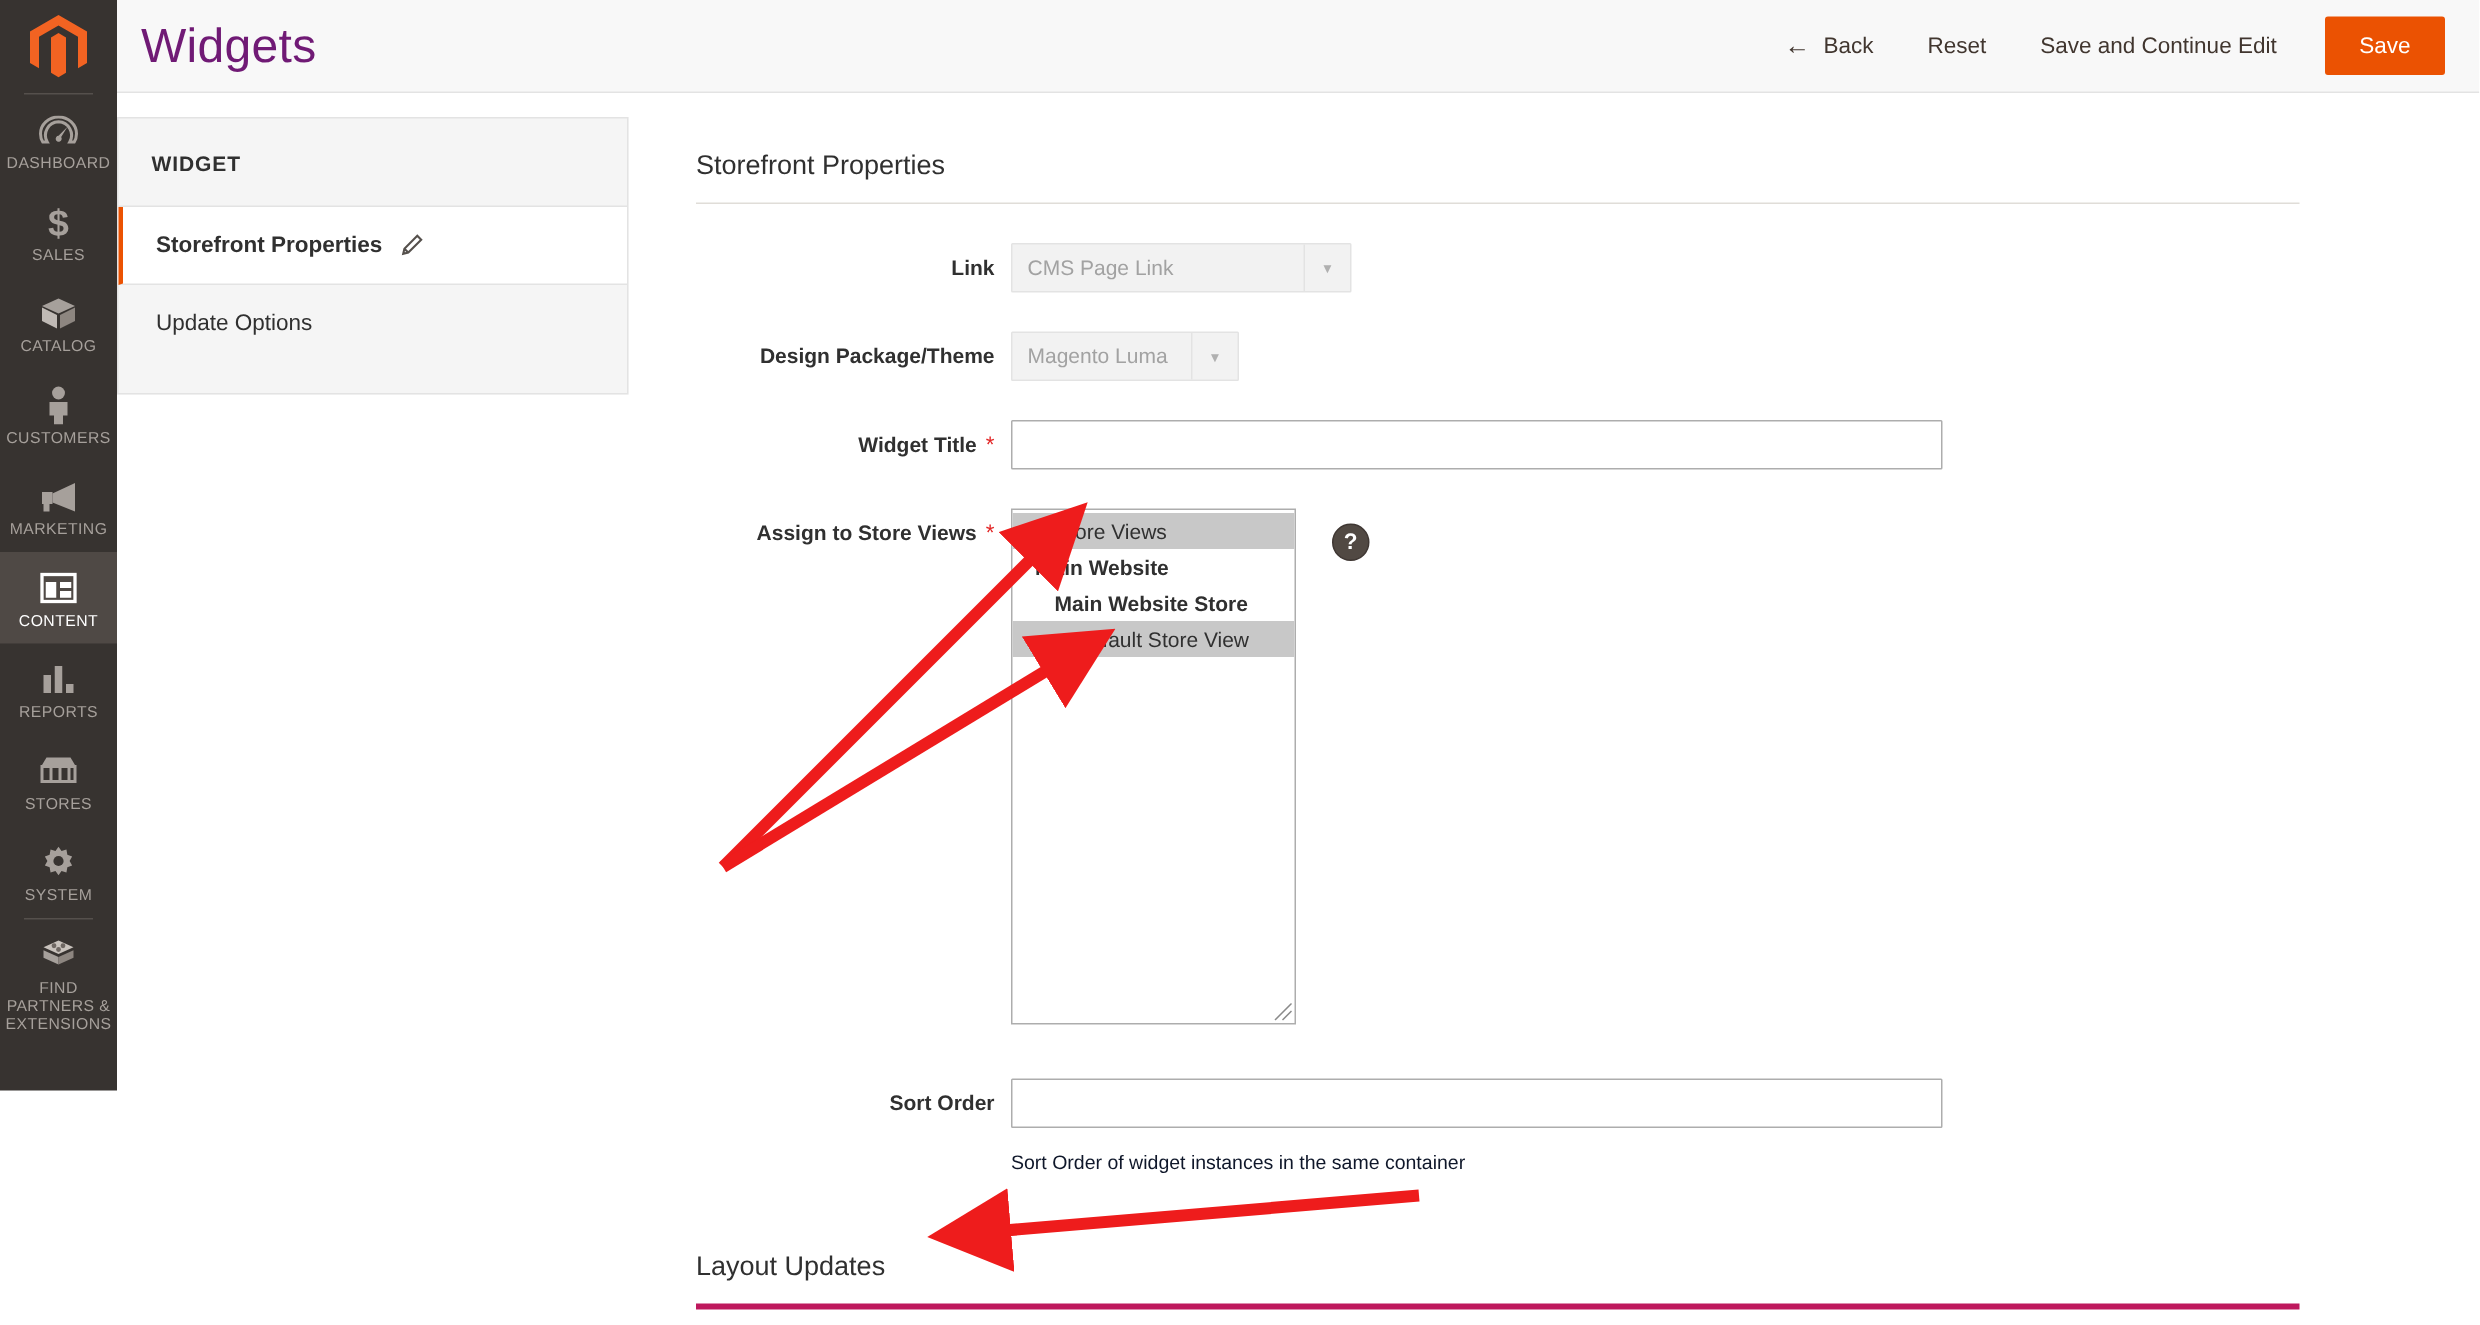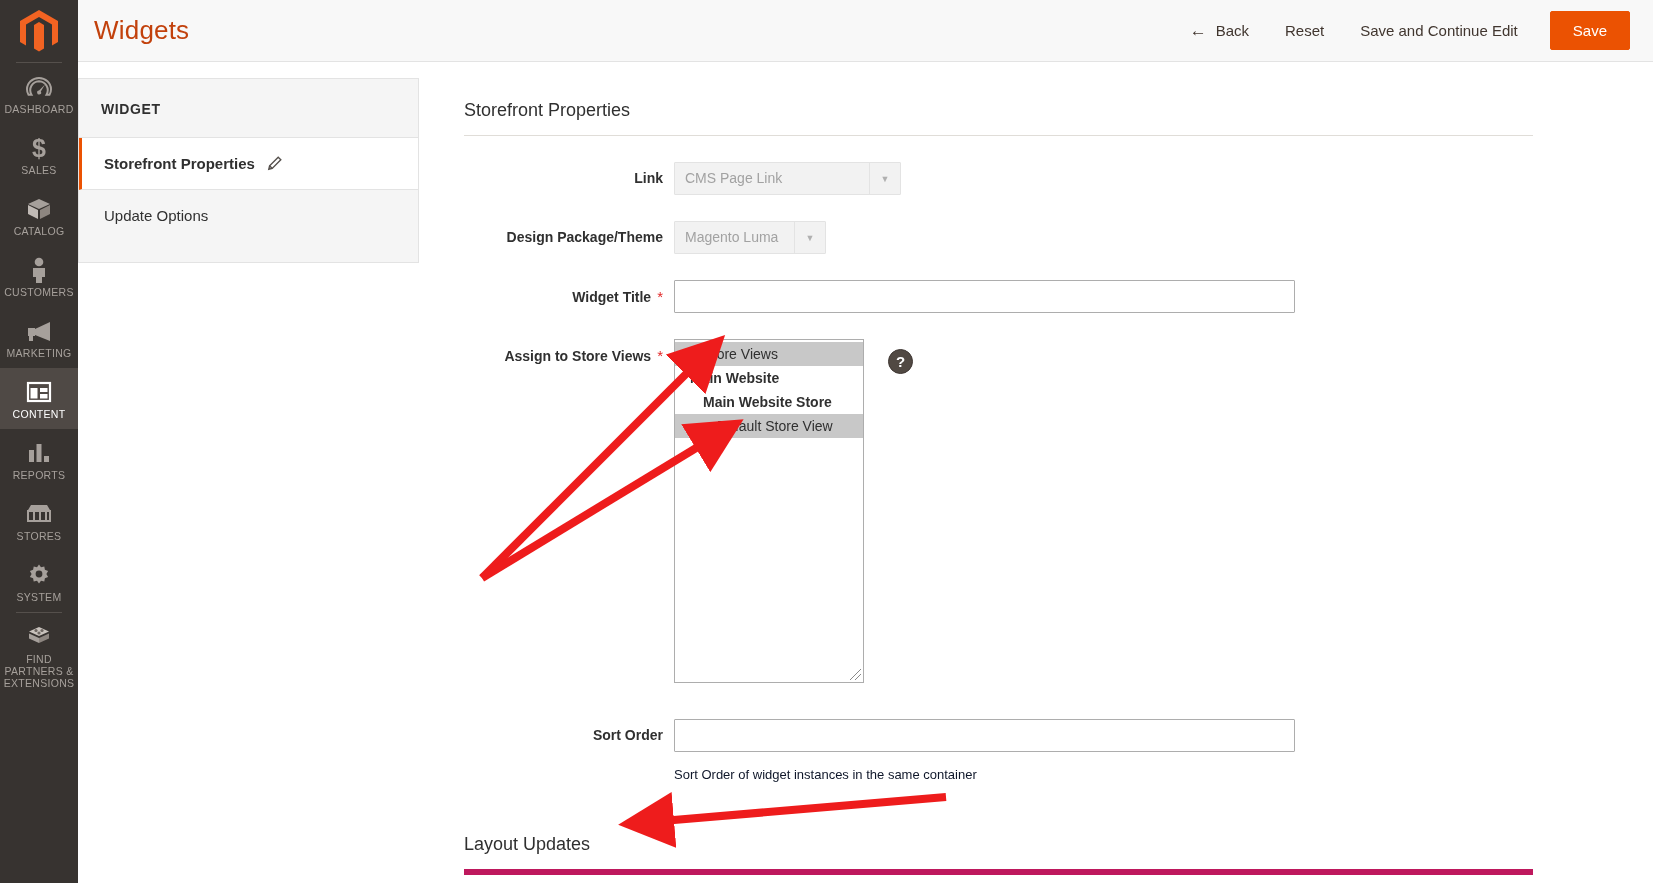--- a/index.html
+++ b/index.html
@@ -6,21 +6,21 @@
   html, body {
     width: 1653px; height: 883px;
     font-family: "Liberation Sans", sans-serif;
     background: #ffffff;
     overflow: hidden;
   }
   #app { position: relative; width: 1653px; height: 883px; display: flex; }
 
   
   .sidebar {
-    width: 78px; height: 883px;
+    width: 78px; height: 727px;
     background: #373330;
     flex: 0 0 78px;
     display: flex; flex-direction: column; align-items: center;
     position: relative;
   }
   .logo-wrap {
     height: 62px; width: 100%;
     display: flex; align-items: center; justify-content: center;
   }
   .logo-hex { display: block; }
@@ -46,21 +46,21 @@
 
   
   .main { flex: 1; height: 883px; position: relative; background: #ffffff; overflow: hidden; }
 
   .page-header {
     height: 62px; background: #f8f8f8;
     border-bottom: 1px solid #e3e3e3;
     display: flex; align-items: center; padding: 0 23px 0 16px;
   }
   .page-title {
-    font-size: 26px; color: #c2410c; font-weight: 400; letter-spacing: .2px;
+    font-size: 32px; color: #701a75; font-weight: 400; letter-spacing: .2px;
   }
   .header-actions { margin-left: auto; display: flex; align-items: center; gap: 0; }
   .hdr-btn {
     background: none; border: none; cursor: pointer;
     font-family: inherit; font-size: 15px; color: #41362f;
     padding: 8px 18px; display: flex; align-items: center; gap: 9px;
     white-space: nowrap;
   }
   .hdr-btn .arr { font-size: 17px; line-height: 1; }
   .hdr-primary {
@@ -155,21 +155,21 @@
     width: 25px; height: 25px; border-radius: 50%;
     background: #514943; color: #fff; font-size: 15px; font-weight: bold;
     display: flex; align-items: center; justify-content: center;
     cursor: pointer; border: 1px solid #3f3733;
   }
 
   .hint { font-size: 13px; color: #0f172a; margin-top: 15px; }
 
   .sec-title2 {
     font-size: 18px; color: #303030; font-weight: 400;
-    padding: 0 0 14px 0; border-bottom: 6px solid #be185d; margin-top: 52px;
+    padding: 0 0 14px 0; border-bottom: 4px solid #be185d; margin-top: 52px;
   }
   .btn-secondary {
     margin-top: 16px; background: #e3e3e3; border: 1px solid #adadad;
     border-radius: 2px; font-family: inherit; font-size: 14px;
     color: #303030; padding: 9px 16px; cursor: pointer;
   }
 
   
   .annot { position: absolute; left: 0; top: 0; width: 1653px; height: 883px; pointer-events: none; }
 </style>

